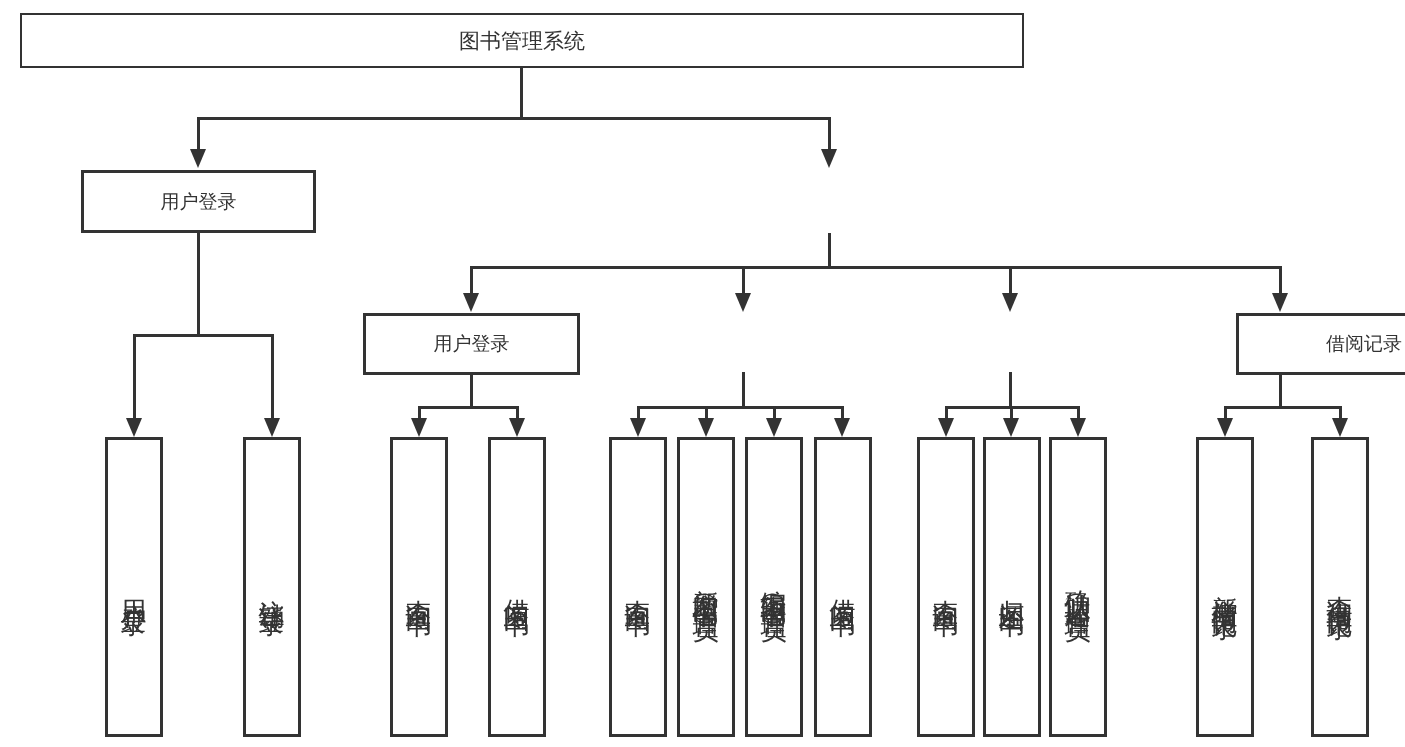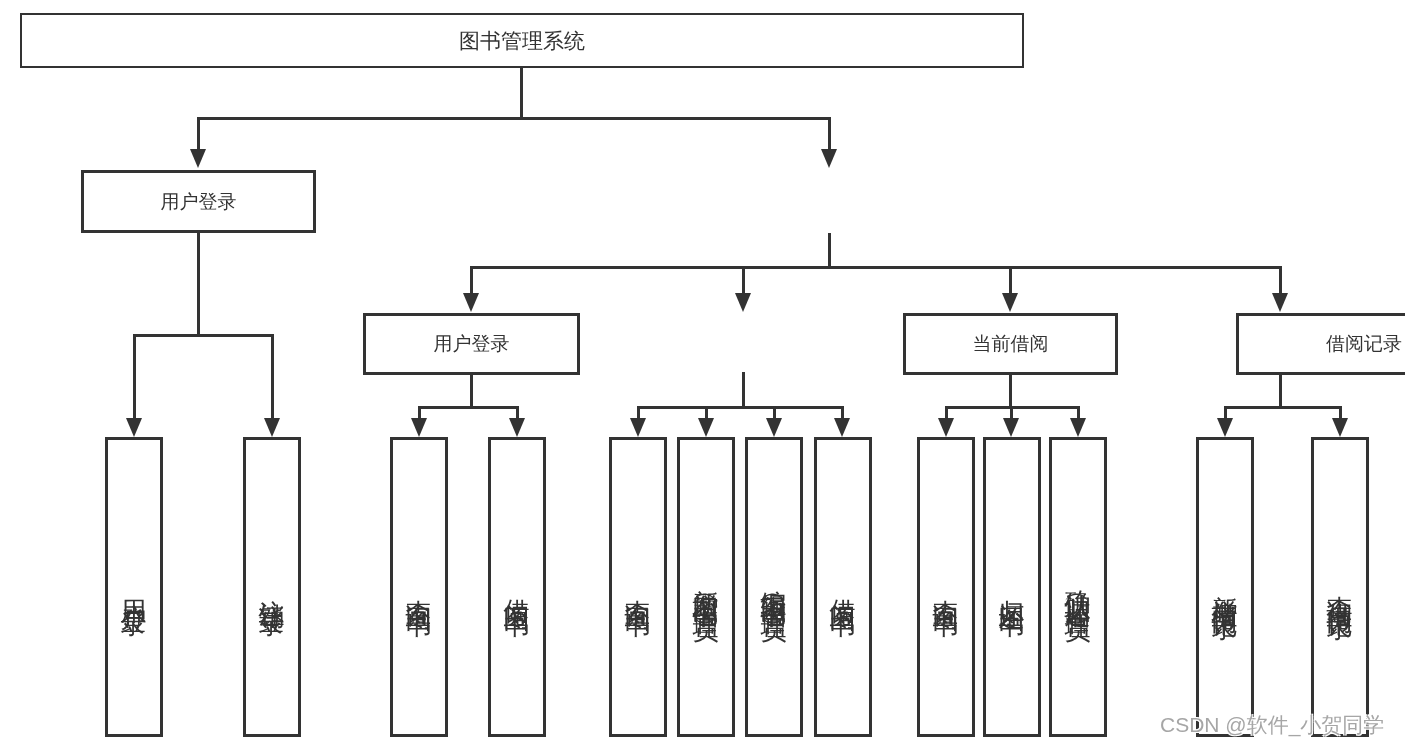--- a/index.html
+++ b/index.html
@@ -62,23 +62,20 @@
   <div class="box root" style="left:20px;top:13px;width:1004px;height:55px">
     <span class="lbl">图书管理系统</span>
   </div>
 
   <div class="box h" style="left:81px;top:170px;width:235px;height:63px">
     <span class="lbl">用户登录</span>
   </div>
 
   <div class="box h" style="left:363px;top:313px;width:217px;height:62px">
     <span class="lbl">用户登录</span>
-  </div>
-  <div class="box h" style="left:903px;top:313px;width:215px;height:62px">
-    <span class="lbl">当前借阅</span>
   </div>
   <div class="box h" style="left:1236px;top:313px;width:256px;height:62px">
     <span class="lbl">借阅记录</span>
   </div>
 
   <div class="box v" style="left:105px;top:437px;width:58px;height:300px">
     <span class="lbl">用户登录</span>
   </div>
   <div class="box v" style="left:243px;top:437px;width:58px;height:300px">
     <span class="lbl">注销登录</span>
@@ -173,15 +170,14 @@
   <div class="ar" style="left:1003px;top:418px"></div>
   <div class="ar" style="left:1070px;top:418px"></div>
 
   <div class="ln" style="left:1279px;top:372px;width:3px;height:36px"></div>
   <div class="ln" style="left:1224px;top:406px;width:118px;height:3px"></div>
   <div class="ln" style="left:1224px;top:406px;width:3px;height:13px"></div>
   <div class="ln" style="left:1339px;top:406px;width:3px;height:13px"></div>
   <div class="ar" style="left:1217px;top:418px"></div>
   <div class="ar" style="left:1332px;top:418px"></div>
 
-  <div class="watermark">CSDN @软件_小贺同学</div>
 
 </div>
 
 </body></html>

